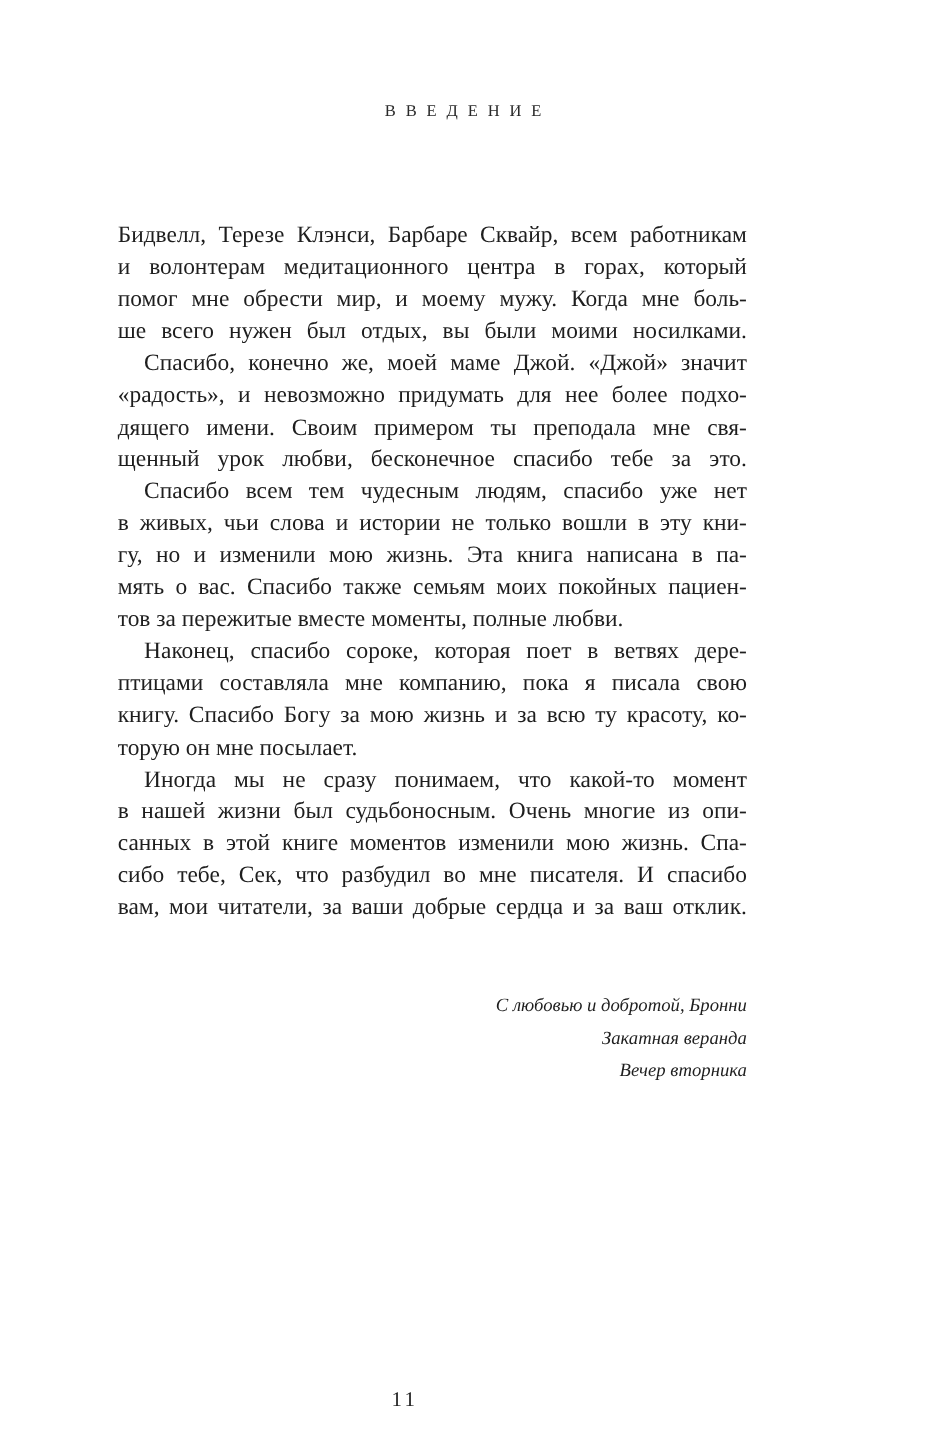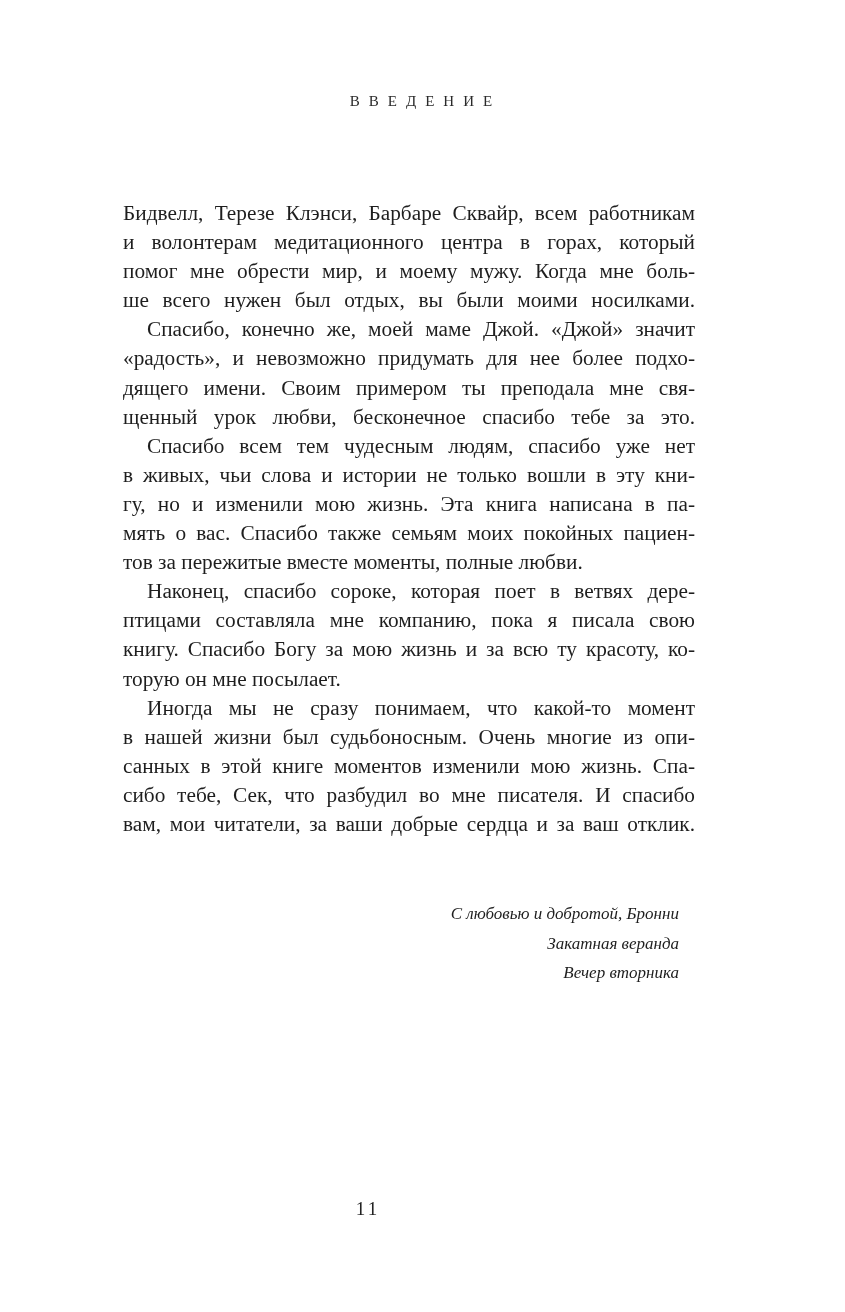--- a/index.html
+++ b/index.html
@@ -25,21 +25,20 @@
       letter-spacing: 9px;
       color: #2a2a2a;
       padding-left: 6px;
       box-sizing: border-box;
     }
     .body-text {
       position: absolute;
       top: 199px;
       left: 107px;
       width: 572px;
-      margin-left: 16px;
     }
     .line {
       display: block;
       font-size: 21.3px;
       line-height: 29.1px;
       white-space: nowrap;
       text-align: justify;
       text-align-last: justify;
       height: 29.1px;
     }
@@ -55,21 +54,21 @@
       top: 899px;
       right: 166px;
       text-align: right;
       font-style: italic;
       font-size: 17px;
       line-height: 29.5px;
     }
     .signature span { display: block; }
     .page-number {
       position: absolute;
-      top: 1198px;
+      top: 1262px;
       left: 0;
       width: 736px;
       text-align: center;
       font-size: 19px;
       letter-spacing: 3px;
       color: #222;
     }
   </style>
 </head>
 <body>

